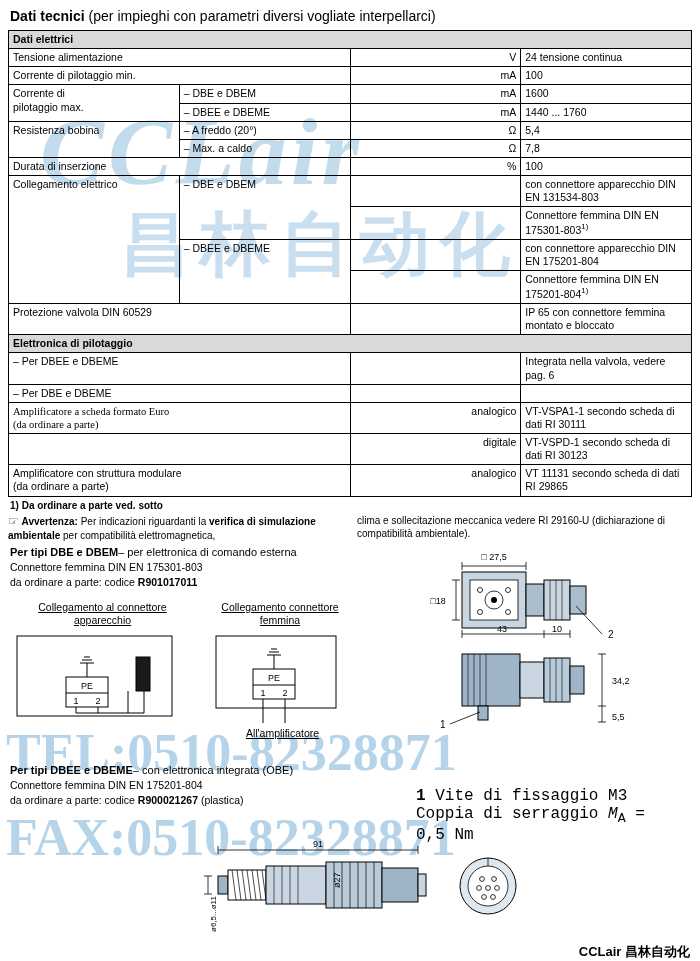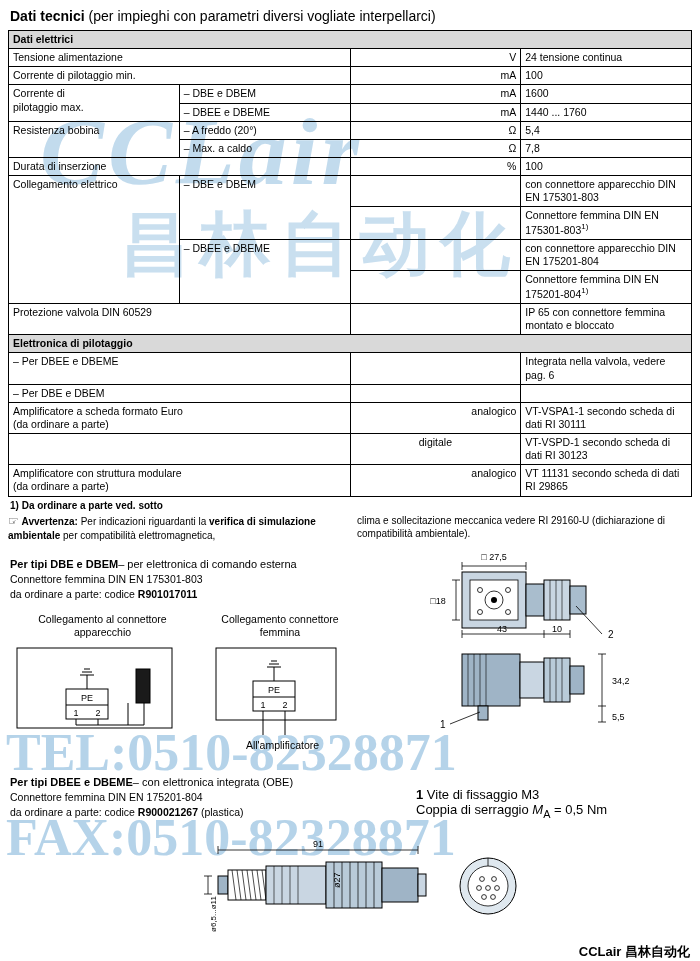--- a/index.html
+++ b/index.html
@@ -76,43 +76,43 @@
     font-weight:bold;
     font-size:12px;
     padding:3px 4px;
   }
   td.c-label   { width:160px; }
   td.c-sub     { width:148px; }
   td.c-unit    { width:44px; text-align:right; padding-right:6px; }
   td.c-val     { }
   td.nb-right  { border-right:none; }
   td.nb-left   { border-left:none; }
-  td.nb-bottom { border-bottom:none; }
+  td.nb-bottom { border-bottom:none;font-family:Liberation Serif, serif; }
   td.nb-top    { border-top:none; }
   .sup { font-size:8px; vertical-align:super; }
 
   
   .footnote { font-size:10px; margin:3px 0 0 2px;font-weight:bold; }
   .warn-row { display:flex; gap:14px; margin-top:3px; }
   .warn-col { width:50%; font-size:10px; line-height:1.3; }
   .warn-icon { font-size:12px; }
   .b { font-weight:bold; }
 
   
   .lower { position:relative; margin-top:4px; }
-  .col-left { position:absolute; left:2px; top:12px; width:340px; }
+  .col-left { position:absolute; left:2px; top:0; width:340px; }
   .col-right { position:absolute; left:408px; top:0; width:260px; }
   .sub-hd { font-size:11px; font-weight:bold; margin:0 0 2px 0; }
   .sub-hd .light { font-weight:normal; }
   .ln { font-size:10.5px; line-height:1.45; }
 
   
   .circuits { position:relative; margin-top:10px; height:150px; }
-  .circ-cap { font-size:10.5px; text-align:center; line-height:1.25; }
-  .note-1 { font-size:13px; }
+  .circ-cap { font-size:10.5px; text-align:center; line-height:1.25;text-decoration:underline; }
+  .note-1 { font-size:16px;font-family:Liberation Mono, monospace; }
   .brand { position:absolute; right:10px; bottom:8px; font-size:13px; font-weight:bold; }
   .brand .cn { font-weight:bold; }
 </style>
 </head>
 <body>
 
 <div class="page">
 
   <div class="wm wm-cclair">CCLair</div>
   <div class="wm wm-cn">昌林自动化</div>
@@ -174,21 +174,21 @@
         <tr>
           <td class="c-label nb-right" colspan="2">Durata di inserzione</td>
           <td class="c-unit nb-left">%</td>
           <td class="c-val">100</td>
         </tr>
 
         <tr>
           <td class="c-label" rowspan="4">Collegamento elettrico</td>
           <td class="c-sub" rowspan="2">– DBE e DBEM</td>
           <td class="c-unit nb-right"></td>
-          <td class="c-val nb-left">con connettore apparecchio DIN EN 175301-803</td>
+          <td class="c-val nb-left">con connettore apparecchio DIN EN 131534-803</td>
         </tr>
         <tr>
           <td class="c-unit nb-right"></td>
           <td class="c-val nb-left"><span>Connettore femmina DIN EN 175301-803</span><span class="sup">1)</span></td>
         </tr>
         <tr>
           <td class="c-sub" rowspan="2">– DBEE e DBEME</td>
           <td class="c-unit nb-right"></td>
           <td class="c-val nb-left">con connettore apparecchio DIN EN 175201-804</td>
         </tr>
@@ -206,35 +206,35 @@
         <tr>
           <td class="band" colspan="4">Elettronica di pilotaggio</td>
         </tr>
 
         <tr>
           <td class="c-label nb-right" colspan="2">– Per DBEE e DBEME</td>
           <td class="c-unit nb-left nb-right"></td>
           <td class="c-val nb-left">Integrata nella valvola, vedere pag. 6</td>
         </tr>
         <tr>
-          <td class="c-label nb-right" colspan="2">– Per DBE e DBEM</td>
+          <td class="c-label nb-right" colspan="2">– Per DBE e DBEME</td>
           <td class="c-unit nb-left nb-right"></td>
           <td class="c-val nb-left"></td>
         </tr>
         <tr>
           <td class="c-label nb-right nb-bottom" colspan="2" style="height:30px;">
             <div>Amplificatore a scheda formato Euro</div>
             <div>(da ordinare a parte)</div>
           </td>
           <td class="c-unit nb-left" style="width:70px;">analogico</td>
           <td class="c-val">VT-VSPA1-1 secondo scheda di dati RI 30111</td>
         </tr>
         <tr>
           <td class="c-label nb-right nb-top" colspan="2"></td>
-          <td class="c-unit nb-left" style="width:70px;text-align:center;">digitale</td>
+          <td class="c-unit nb-left" style="width:70px;">digitale</td>
           <td class="c-val">VT-VSPD-1 secondo scheda di dati RI 30123</td>
         </tr>
         <tr>
           <td class="c-label nb-right" colspan="2" style="height:30px;">
             <div>Amplificatore con struttura modulare</div>
             <div>(da ordinare a parte)</div>
           </td>
           <td class="c-unit nb-left" style="width:70px;">analogico</td>
           <td class="c-val">VT 11131 secondo scheda di dati RI 29865</td>
         </tr>

